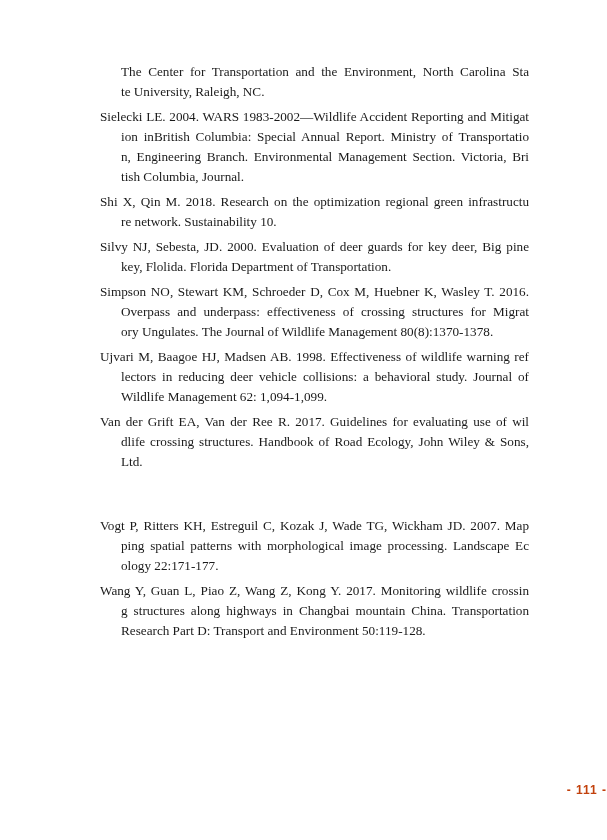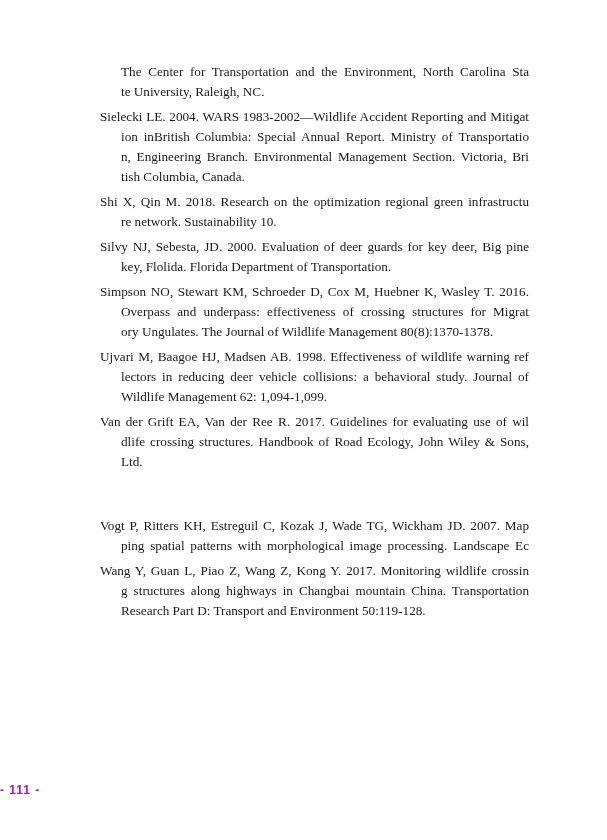--- a/index.html
+++ b/index.html
@@ -17,40 +17,40 @@
       padding-left: 21px; text-indent: -21px;
       margin: 0 0 5px 0;
       text-align: justify;
       word-break: break-all;
     }
     .ref.cont { text-indent: 0; }
     .line { display: block; white-space: nowrap; text-align: justify; text-align-last: justify; }
     .line.last { text-align-last: left; }
     .pagenum {
       position: absolute; left: 0; width: 607px; top: 783px;
-      text-align: left;
+      text-align: right;
       font-family: "Liberation Sans", "DejaVu Sans", sans-serif;
-      font-weight: bold; font-size: 12px; color: #a21caf;
+      font-weight: bold; font-size: 12px; color: #c2410c;
       letter-spacing: 1px;
     }
   </style>
 </head>
 <body>
 
 <div class="page">
   <div class="refs" id="refs">
       <div class="ref cont" style="padding-left: 21px;">
         <span class="line" style="text-indent: 0px; white-space: normal;">The Center for Transportation and the Environment, North Carolina Sta</span>
         <span class="line last" style="text-indent: 0px;">te University, Raleigh, NC.</span>
       </div>
       <div class="ref">
         <span class="line" style="margin-left: -21px; text-indent: 0px; white-space: normal;">Sielecki LE. 2004. WARS 1983-2002—Wildlife Accident Reporting and Mitigat</span>
         <span class="line" style="text-indent: 0px; white-space: normal;">ion inBritish Columbia: Special Annual Report. Ministry of Transportatio</span>
         <span class="line" style="text-indent: 0px; white-space: normal;">n, Engineering Branch. Environmental Management Section. Victoria, Bri</span>
-        <span class="line last" style="text-indent: 0px;">tish Columbia, Canada.</span>
+        <span class="line last" style="text-indent: 0px;">tish Columbia, Journal.</span>
       </div>
       <div class="ref">
         <span class="line" style="margin-left: -21px; text-indent: 0px; white-space: normal;">Shi X, Qin M. 2018. Research on the optimization regional green infrastructu</span>
         <span class="line last" style="text-indent: 0px;">re network. Sustainability 10.</span>
       </div>
       <div class="ref">
         <span class="line" style="margin-left: -21px; text-indent: 0px; white-space: normal;">Silvy NJ, Sebesta, JD. 2000. Evaluation of deer guards for key deer, Big pine</span>
         <span class="line last" style="text-indent: 0px; font-family: Liberation Serif, serif;">key, Flolida. Florida Department of Transportation.</span>
       </div>
       <div class="ref">
@@ -64,20 +64,21 @@
         <span class="line last" style="text-indent: 0px;">Wildlife Management 62: 1,094-1,099.</span>
       </div>
       <div class="ref">
         <span class="line" style="margin-left: -21px; text-indent: 0px; white-space: normal;">Van der Grift EA, Van der Ree R. 2017. Guidelines for evaluating use of wil</span>
         <span class="line" style="text-indent: 0px; white-space: normal;">dlife crossing structures. Handbook of Road Ecology, John Wiley &amp; Sons,</span>
         <span class="line last" style="text-indent: 0px;">Ltd.</span>
       </div>
       <div class="ref">
         <span class="line" style="margin-left: -21px; text-indent: 0px; white-space: normal; margin-top: 44px;">Vogt P, Ritters KH, Estreguil C, Kozak J, Wade TG, Wickham JD. 2007. Map</span>
         <span class="line" style="text-indent: 0px; white-space: normal;">ping spatial patterns with morphological image processing. Landscape Ec</span>
+        <span class="line last" style="text-indent: 0px;">ology 22:171-177.</span>
       </div>
       <div class="ref">
         <span class="line" style="margin-left: -21px; text-indent: 0px; white-space: normal;">Wang Y, Guan L, Piao Z, Wang Z, Kong Y. 2017. Monitoring wildlife crossin</span>
         <span class="line" style="text-indent: 0px; white-space: normal;">g structures along highways in Changbai mountain China. Transportation</span>
         <span class="line last" style="text-indent: 0px;">Research Part D: Transport and Environment 50:119-128.</span>
       </div>
     </div>
   <div class="pagenum">- 111 -</div>
 </div>
 

